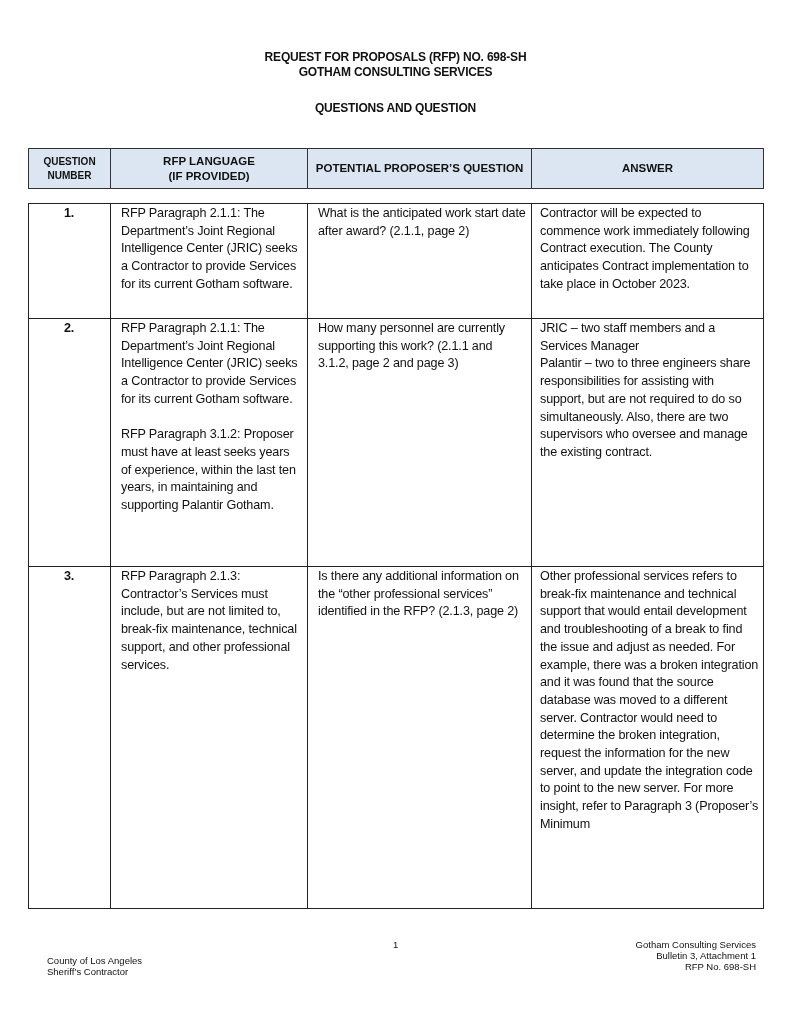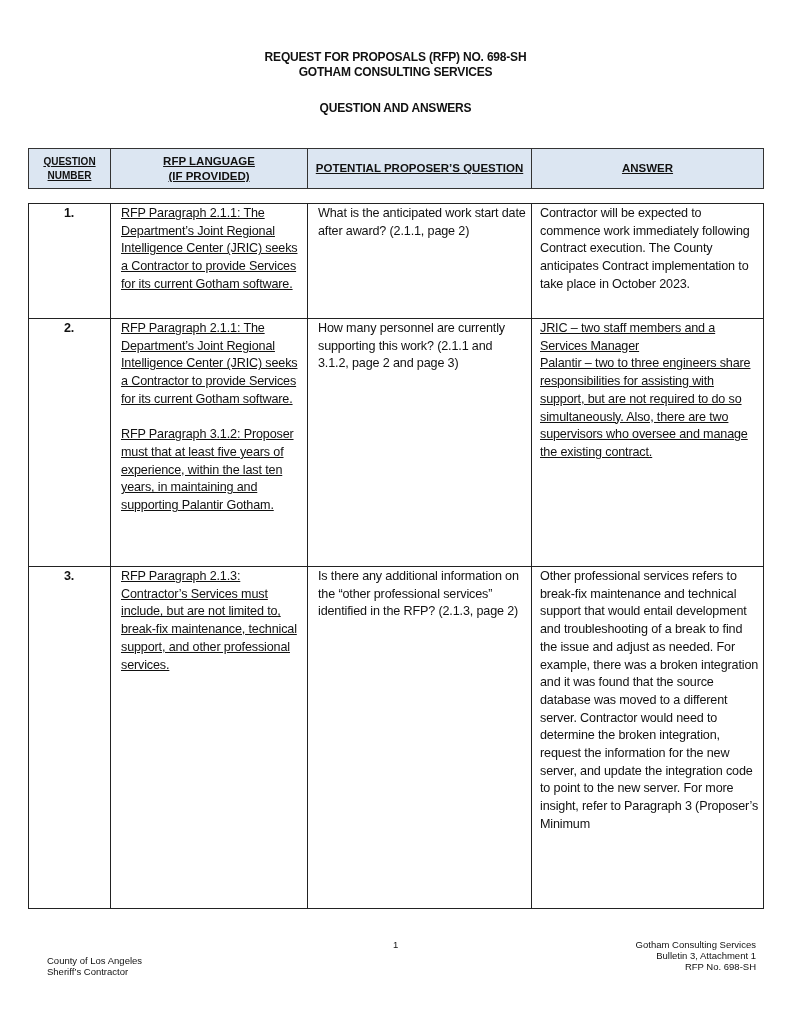--- a/index.html
+++ b/index.html
@@ -10,60 +10,60 @@
     }
     .page { position: relative; width: 791px; height: 1024px; }
     .title-block {
       position: absolute; top: 50px; left: 0; width: 791px;
       text-align: center; font-weight: bold; font-size: 12px; line-height: 15px;
       letter-spacing: -0.2px;
     }
     .title-block .gap { height: 21px; }
     .hdr-table {
       position: absolute; top: 148px; left: 28px; width: 735px;
-      border-collapse: collapse; table-layout: fixed; text-decoration: underline;
+      border-collapse: collapse; table-layout: fixed;
     }
     .hdr-table td {
       background: #dce6f2; border: 1px solid #333;
       text-align: center; vertical-align: middle;
       font-weight: bold; font-size: 11.5px; line-height: 15px;
       height: 40px; padding: 2px 4px;
     }
     .hdr-table td.small { font-size: 10px; line-height: 14px; }
     .body-table {
       position: absolute; top: 203px; left: 28px; width: 735px;
       border-collapse: collapse; table-layout: fixed;
     }
     .body-table td {
       border: 1px solid #222; vertical-align: top;
       font-size: 12.6px; line-height: 17.7px; padding: 1px 5px 0 10px;
       letter-spacing: -0.15px;
     }
     .body-table td.num { text-align: center; font-weight: bold; padding-left: 4px; }
-    .body-table .para { display: block; text-decoration: underline; }
+    .body-table .para { display: block; }
     .body-table .spacer { display: block; height: 17.7px; }
     .body-table td.ans { padding-left: 8px; padding-right: 4px; }
     .footer {
       position: absolute; top: 939px; left: 47px; width: 709px;
       font-size: 9.5px; line-height: 11px;
     }
     .footer .left { position: absolute; left: 0; top: 16px; }
     .footer .mid { position: absolute; left: 346px; top: 0; }
     .footer .right { position: absolute; right: 0; top: 0; text-align: right; }
   </style>
 </head>
 <body>
 
 <div class="page">
 
   <div class="title-block">
     <div>REQUEST FOR PROPOSALS (RFP) NO. 698-SH</div>
     <div>GOTHAM CONSULTING SERVICES</div>
     <div class="gap"></div>
-    <div>QUESTION AND ANSWERS</div>
+    <div>QUESTIONS AND QUESTION</div>
   </div>
 
   <table class="hdr-table">
     <colgroup>
       <col style="width:82px">
         <col style="width:197px">
         <col style="width:224px">
         <col style="width:232px">
     </colgroup>
     <tbody>
@@ -100,21 +100,21 @@
         <span class="para">RFP Paragraph 2.1.1: The Department’s Joint Regional Intelligence Center (JRIC) seeks a Contractor to provide Services for its current Gotham software.</span>
       </td>
       <td>What is the anticipated work start date after award? (2.1.1, page 2)</td>
       <td class="ans">Contractor will be expected to commence work immediately following Contract execution. The County anticipates Contract implementation to take place in October 2023.</td>
     </tr>
     <tr style="height:248px">
       <td class="num">2.</td>
       <td>
         <span class="para">RFP Paragraph 2.1.1: The Department’s Joint Regional Intelligence Center (JRIC) seeks a Contractor to provide Services for its current Gotham software.</span>
         <span class="spacer"></span>
-        <span class="para">RFP Paragraph 3.1.2: Proposer must that at least five years of experience, within the last ten years, in maintaining and supporting Palantir Gotham.</span>
+        <span class="para">RFP Paragraph 3.1.2: Proposer must have at least seeks years of experience, within the last ten years, in maintaining and supporting Palantir Gotham.</span>
       </td>
       <td>How many personnel are currently supporting this work? (2.1.1 and 3.1.2, page 2 and page 3)</td>
       <td class="ans">
         <span class="para">JRIC – two staff members and a Services Manager</span>
         <span class="para">Palantir – two to three engineers share responsibilities for assisting with support, but are not required to do so simultaneously.  Also, there are two supervisors who oversee and manage the existing contract.</span>
       </td>
     </tr>
     <tr style="height:342px">
       <td class="num">3.</td>
       <td>

